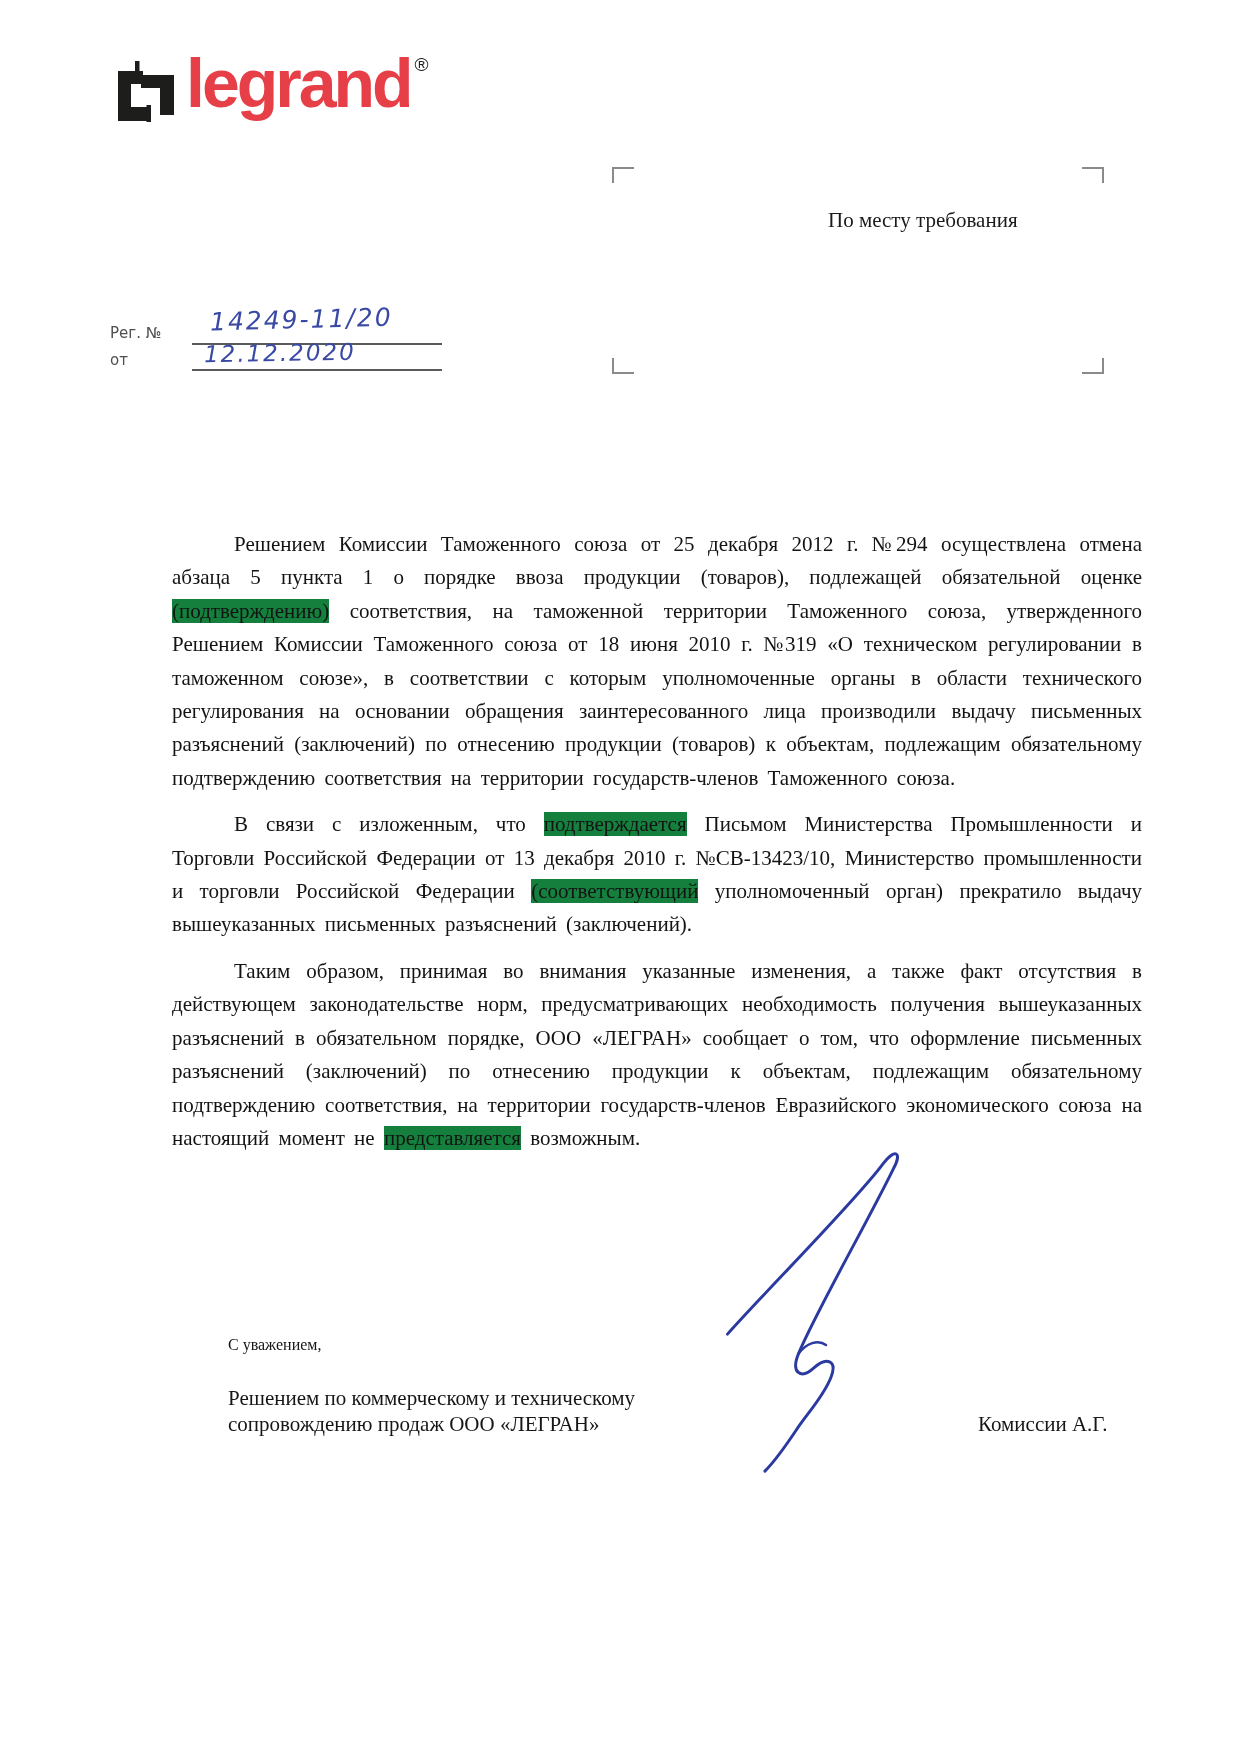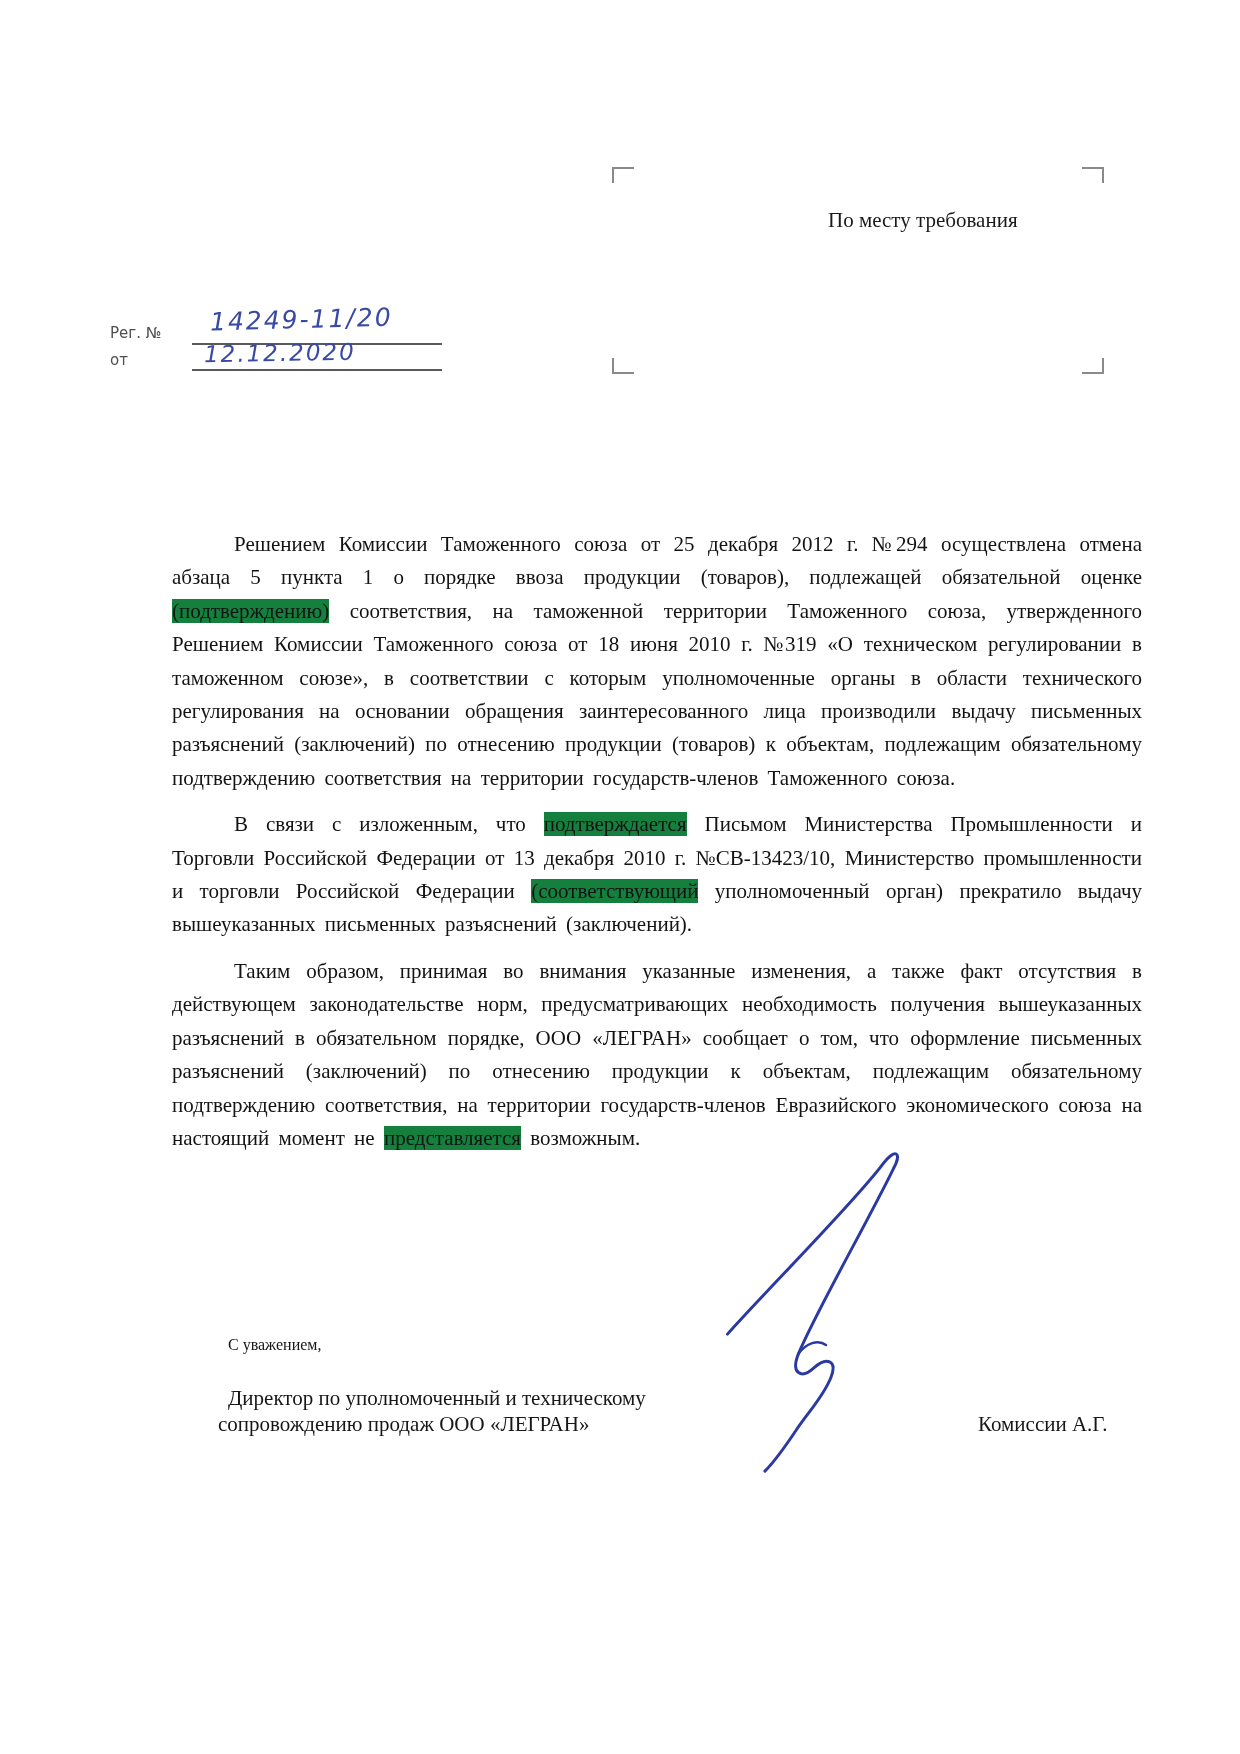--- a/index.html
+++ b/index.html
@@ -51,29 +51,41 @@
   .body-text{
     position:absolute;left:172px;top:528px;width:970px;
     font-size:21px;line-height:33.4px;text-align:justify;color:#131313;
     word-spacing:4px;
   }
   .body-text p{margin:0 0 13px 0;text-indent:62px;}
   .hl{background:#15803d;}
   
   .closing{position:absolute;left:228px;top:1336px;font-size:16px;text-align:center;}
   .position-1{position:absolute;left:228px;top:1386px;font-size:21px;}
-  .position-2{position:absolute;left:218px;top:1412px;font-size:21px;}
+  .position-2{position:absolute;left:228px;top:1412px;font-size:21px;}
   .signer{position:absolute;left:978px;top:1412px;font-size:21px;}
   .signature{position:absolute;left:696px;top:1142px;}
 </style>
 </head>
 <body>
 
 <div class="page">
 
+  <div class="logo">
+    <svg class="logo-icon" viewBox="0 0 56 62" xmlns="http://www.w3.org/2000/svg">
+      <g fill="#1d1d1b">
+        <rect x="17" y="0" width="4.5" height="14"></rect>
+        <path d="M0,10 h25 v13 h-12 v23 h16 v14 h-29 z"></path>
+        <path d="M23,14 h33 v40 h-14 v-27 h-19 z"></path>
+        <rect x="28.5" y="44" width="4.5" height="17"></rect>
+      </g>
+    </svg>
+    <span class="logo-text">legrand</span>
+    <span class="logo-reg">®</span>
+  </div>
 
 
   <div class="reg-label lbl-reg">Рег. №</div>
   <div class="handwriting hw-reg">14249-11/20</div>
   <div class="reg-underline ul-1"></div>
   <div class="reg-label lbl-ot">от</div>
   <div class="handwriting hw-date">12.12.2020</div>
   <div class="reg-underline ul-2"></div>
 
   <div class="corner c-tl"></div>
@@ -84,21 +96,21 @@
   <div class="recipient">По месту требования</div>
 
 
   <div class="body-text">
     <p><span>Решением Комиссии Таможенного союза от 25 декабря 2012 г. №294 осуществлена отмена абзаца 5 пункта 1 о порядке ввоза продукции (товаров), подлежащей обязательной оценке </span><span class="hl">(подтверждению)</span><span> соответствия, на таможенной территории Таможенного союза, утвержденного Решением Комиссии Таможенного союза от 18 июня 2010 г. №319 «О техническом регулировании в таможенном союзе», в соответствии с которым уполномоченные органы в области технического регулирования на основании обращения заинтересованного лица производили выдачу письменных разъяснений (заключений) по отнесению продукции (товаров) к объектам, подлежащим обязательному подтверждению соответствия на территории государств-членов Таможенного союза.</span></p>
     <p><span>В связи с изложенным, что </span><span class="hl">подтверждается</span><span> Письмом Министерства Промышленности и Торговли Российской Федерации от 13 декабря 2010 г. №СВ-13423/10, Министерство промышленности и торговли Российской Федерации </span><span class="hl">(соответствующий</span><span> уполномоченный орган) прекратило выдачу вышеуказанных письменных разъяснений (заключений).</span></p>
     <p><span>Таким образом, принимая во внимания указанные изменения, а также факт отсутствия в действующем законодательстве норм, предусматривающих необходимость получения вышеуказанных разъяснений в обязательном порядке, ООО «ЛЕГРАН» сообщает о том, что оформление письменных разъяснений (заключений) по отнесению продукции к объектам, подлежащим обязательному подтверждению соответствия, на территории государств-членов Евразийского экономического союза на настоящий момент не </span><span class="hl">представляется</span><span> возможным.</span></p>
   </div>
 
   <div class="closing">С уважением,</div>
-  <div class="position-1">Директор по уполномоченный и техническому</div>
+  <div class="position-1">Решением по коммерческому и техническому</div>
   <div class="position-2">сопровождению продаж ООО «ЛЕГРАН»</div>
   <div class="signer">Комиссии А.Г.</div>
 
   <svg class="signature" width="260" height="335" viewBox="0 0 240 340" xmlns="http://www.w3.org/2000/svg">
     <path fill="none" stroke="#2b3aa0" stroke-width="3" stroke-linecap="round" d="M20,195 C60,150 150,60 178,22 C190,6 198,10 188,28 C160,85 110,172 92,215 C84,235 95,241 108,229 C120,218 132,221 125,239 C117,259 102,274 90,292 C82,304 70,322 58,334"></path>
     <path fill="none" stroke="#2b3aa0" stroke-width="2.5" stroke-linecap="round" d="M92,215 C100,204 112,200 120,206"></path>
   </svg>
 
 </div>
 

